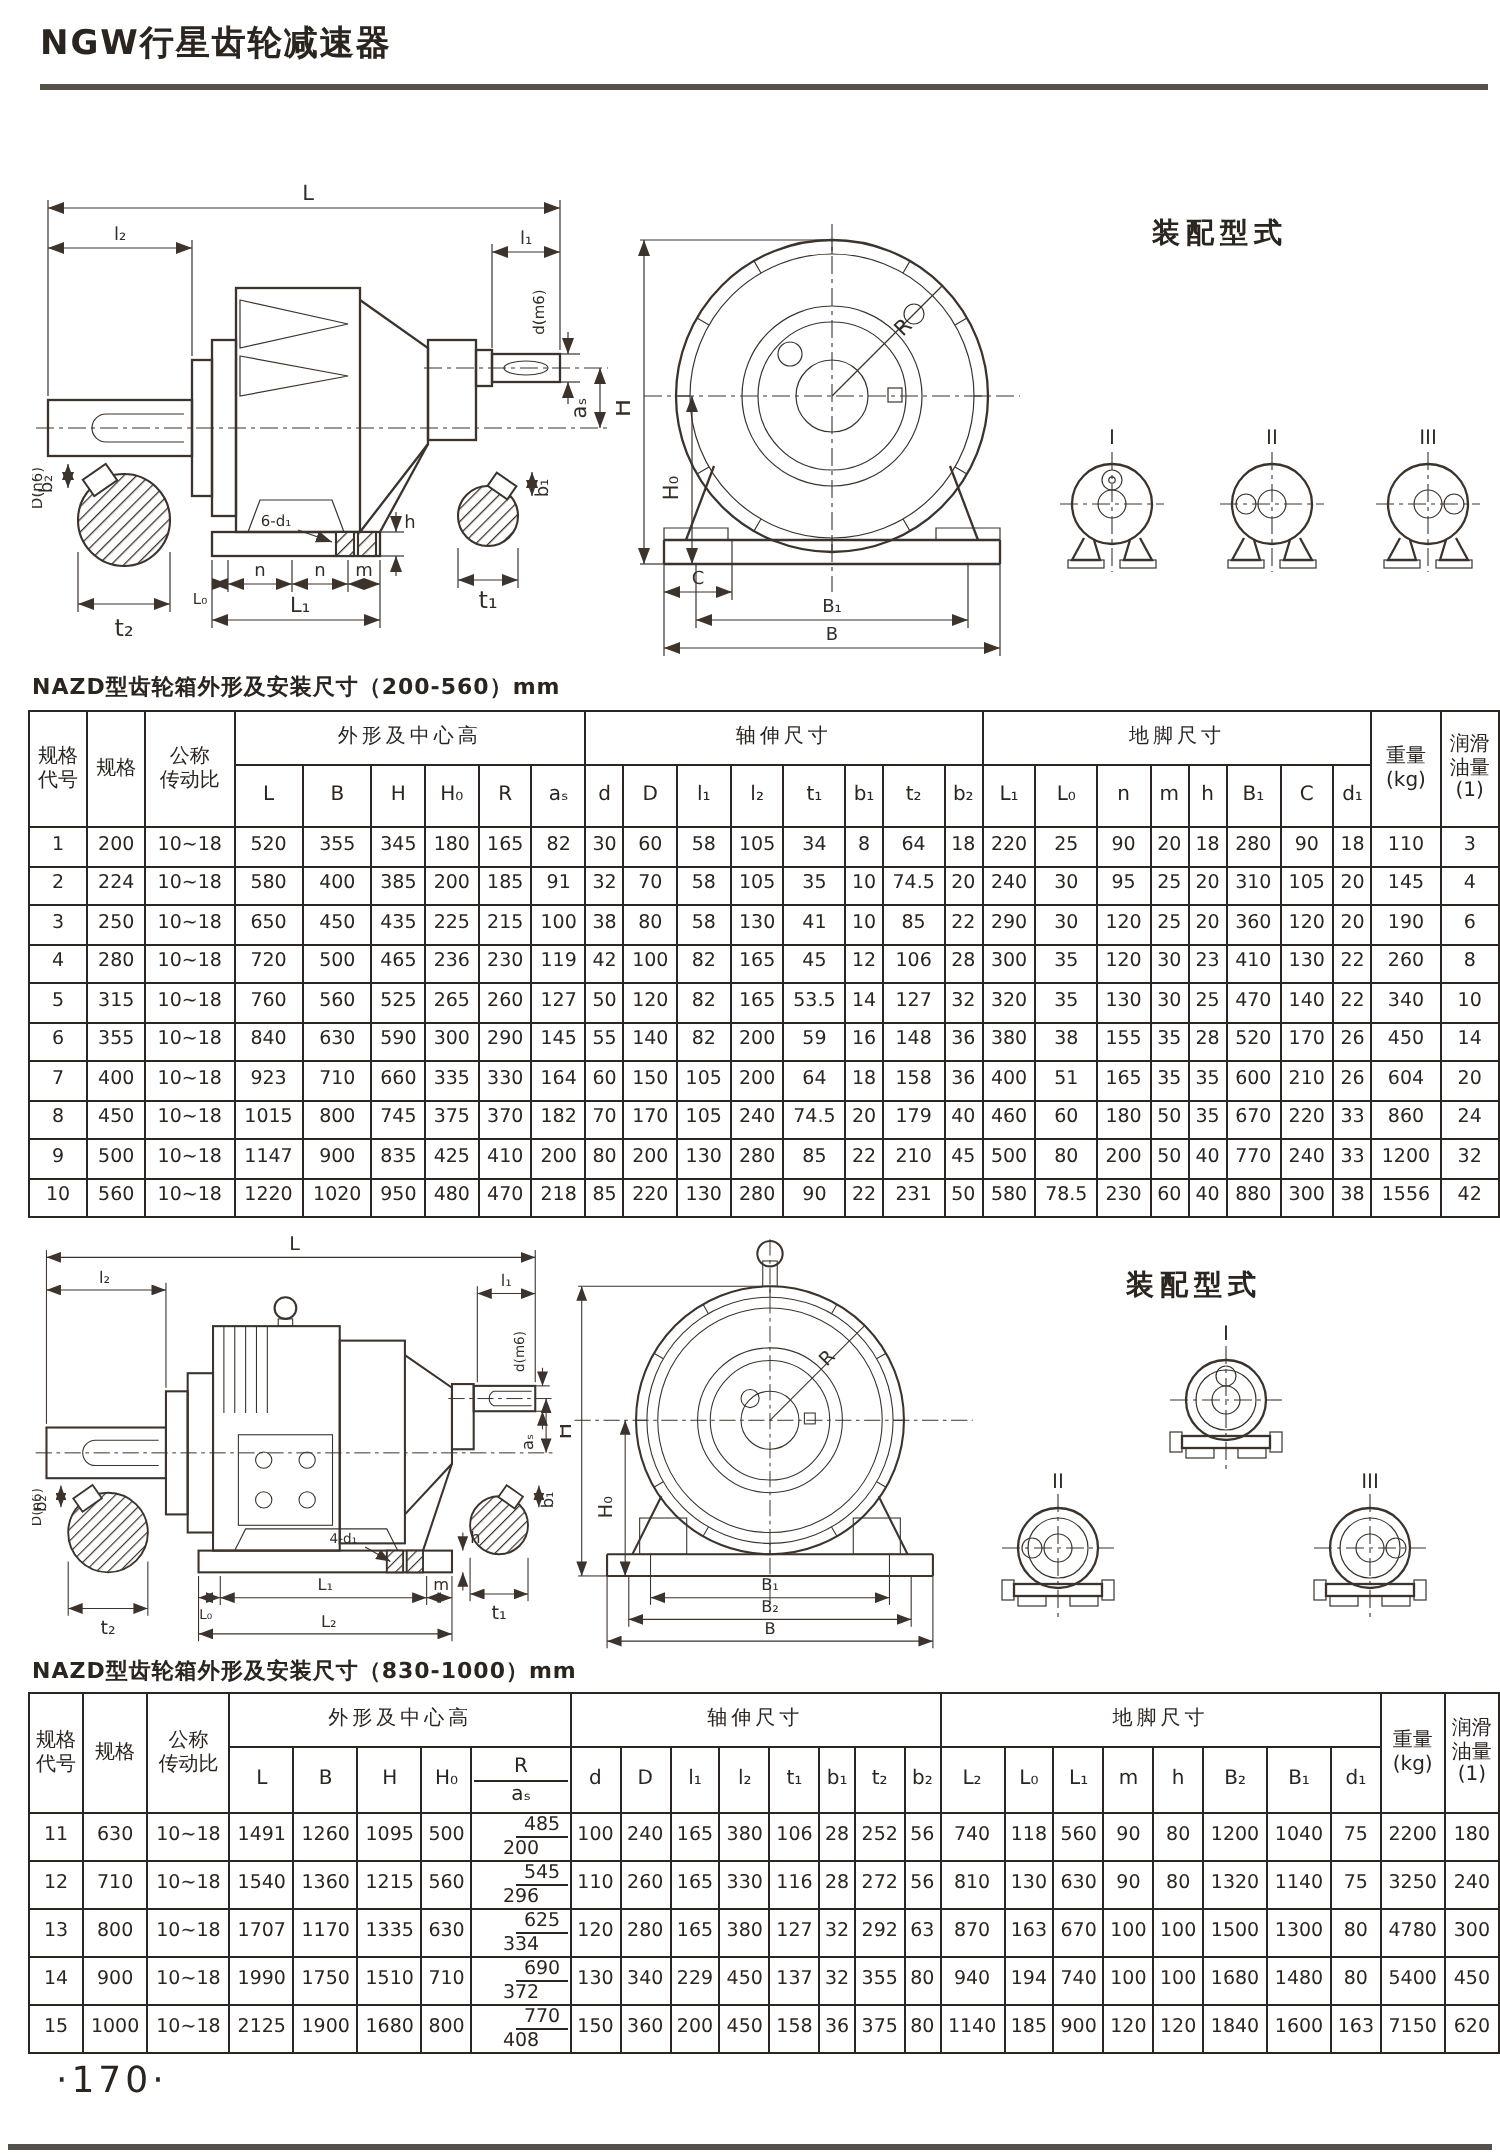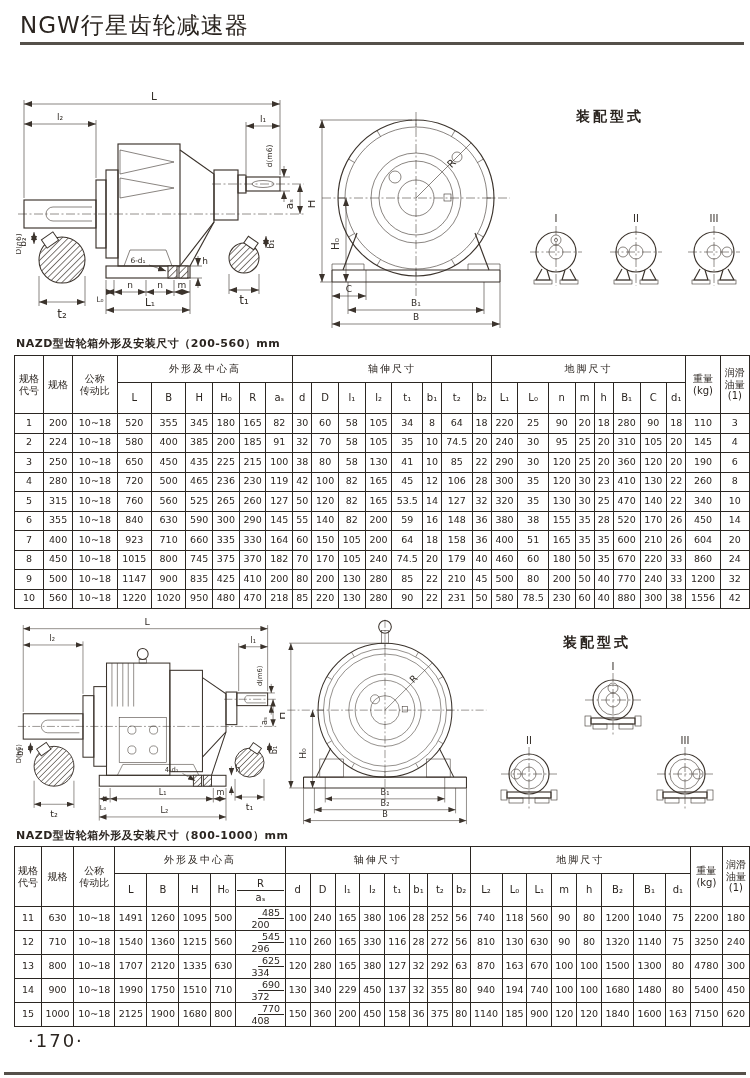--- a/index.html
+++ b/index.html
@@ -1,20 +1,20 @@
 <!DOCTYPE html>
 <html><head>
 <meta charset="utf-8">
 <style>
   html,body{margin:0;padding:0;background:#fff;}
   body{width:750px;height:1078px;position:relative;overflow:hidden;
        font-family:"DejaVu Sans","Liberation Sans",sans-serif;color:#2b2520;}
   .abs{position:absolute;}
   
-  #page-title{top:10px;left:20px;font-size:23px;font-weight:normal;letter-spacing:1px;}
+  #page-title{top:10px;left:20px;font-size:17px;font-weight:bold;letter-spacing:1px;}
   #title-rule{top:42px;left:20px;width:724px;height:3px;background:#55504a;}
   #bottom-rule{top:1072px;left:4px;width:742px;height:3px;background:#55504a;}
   #page-number{top:1030px;left:28px;font-size:18px;letter-spacing:2px;}
   
   .diagrow{display:flex;align-items:flex-start;}
   #diagram1{top:86px;left:16px;width:732px;height:250px;}
   #diagram2{top:616px;left:16px;width:732px;height:212px;}
   .asmbox{position:relative;}
   .asm-title{position:absolute;font-size:14px;letter-spacing:3px;font-weight:bold;text-align:right;}
   .asm-icon{position:absolute;}
@@ -754,21 +754,21 @@
         <circle class="tl" cx="45" cy="40" r="5"></circle>
       <rect class="ol" x="10" y="58" width="44" height="6"></rect>
       <rect class="tl" x="4" y="56" width="6" height="10"></rect>
         <rect class="tl" x="54" y="56" width="6" height="10"></rect>
       <rect class="tl" x="12" y="64" width="14" height="5"></rect>
         <rect class="tl" x="38" y="64" width="14" height="5"></rect>
     </svg>
   </div>
 </div>
 
-<div class="abs tbl-title" id="t2-title">NAZD型齿轮箱外形及安装尺寸（800-1000）mm</div>
+<div class="abs tbl-title" id="t2-title">NAZD型齿轮箱外形及安装尺寸（830-1000）mm</div>
 <table class="spec abs" id="table2">
   <thead>
     <tr>
       <th rowspan="2" class="pre">规格
 代号</th>
       <th rowspan="2">规格</th>
       <th rowspan="2" class="pre">公称
 传动比</th>
       <th colspan="5" class="grp">外形及中心高</th>
       <th colspan="8" class="grp">轴伸尺寸</th>
@@ -867,21 +867,21 @@
         <td>1140</td>
         <td>75</td>
         <td>3250</td>
         <td>240</td>
       </tr>
       <tr>
         <td>13</td>
         <td>800</td>
         <td>10~18</td>
         <td>1707</td>
-        <td>2120</td>
+        <td>1170</td>
         <td>1335</td>
         <td>630</td>
         <td class="stacked">
           <span>625</span>
           <span>334</span>
         </td>
         <td>120</td>
         <td>280</td>
         <td>165</td>
         <td>380</td>

